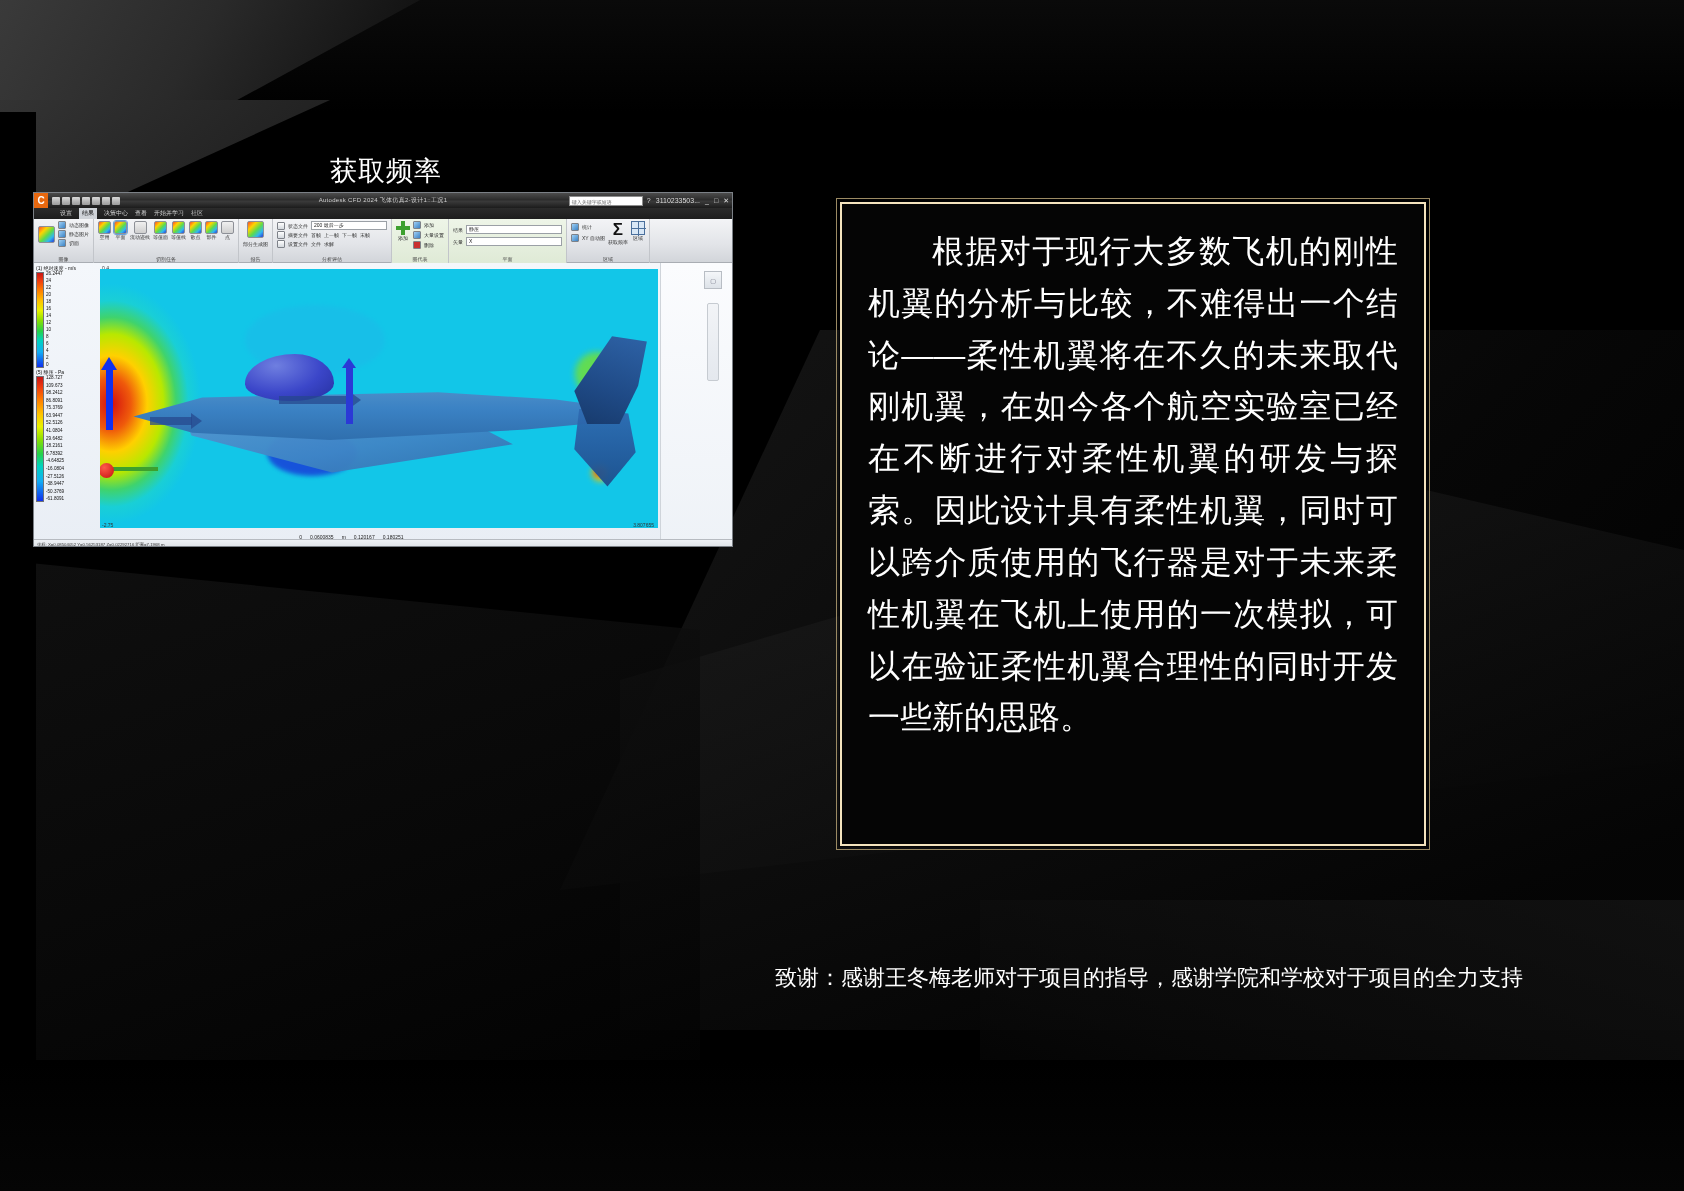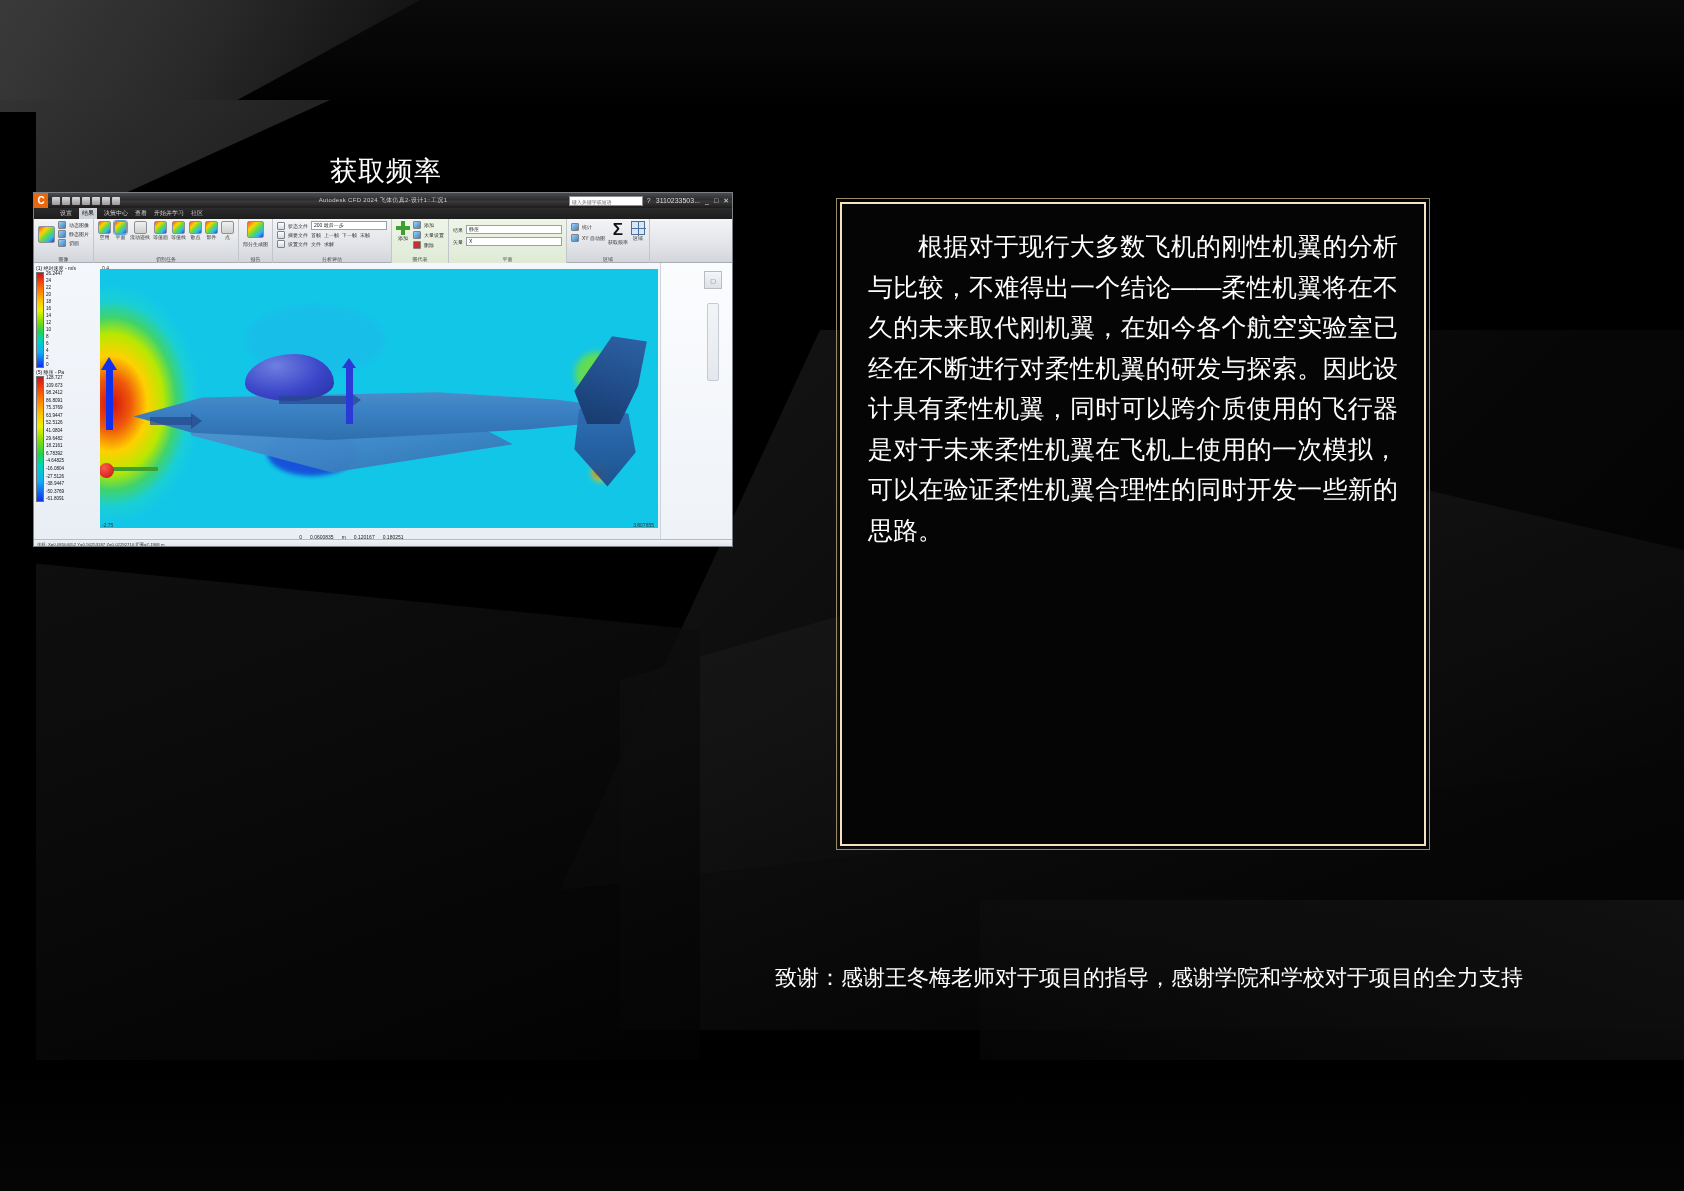--- a/index.html
+++ b/index.html
@@ -314,21 +314,21 @@
     border:2px solid #f4e3bd;
     outline:1px solid #9b8a63;
     outline-offset:3px;
     box-shadow:0 0 0 1px rgba(0,0,0,.6);
   }
   .box-inner { padding:22px 26px 18px 26px; }
   .box-title {
     font-size:30px; color:#ffffff; margin-bottom:12px; letter-spacing:1px;
   }
   .box-para {
-    font-size:25px; color:#ffffff; line-height:1.62;
+    font-size:32px; color:#ffffff; line-height:1.62;
     text-align:justify; text-justify:inter-ideograph;
     text-indent:2em;
   }
   .box-para + .box-para { margin-top:2px; }
 
   #results-box { left:80px; top:578px; width:558px; height:348px; }
   #future-box  { left:840px; top:202px; width:586px; height:644px; }
 
   #ack {
     position:absolute; left:775px; top:963px; width:900px;

